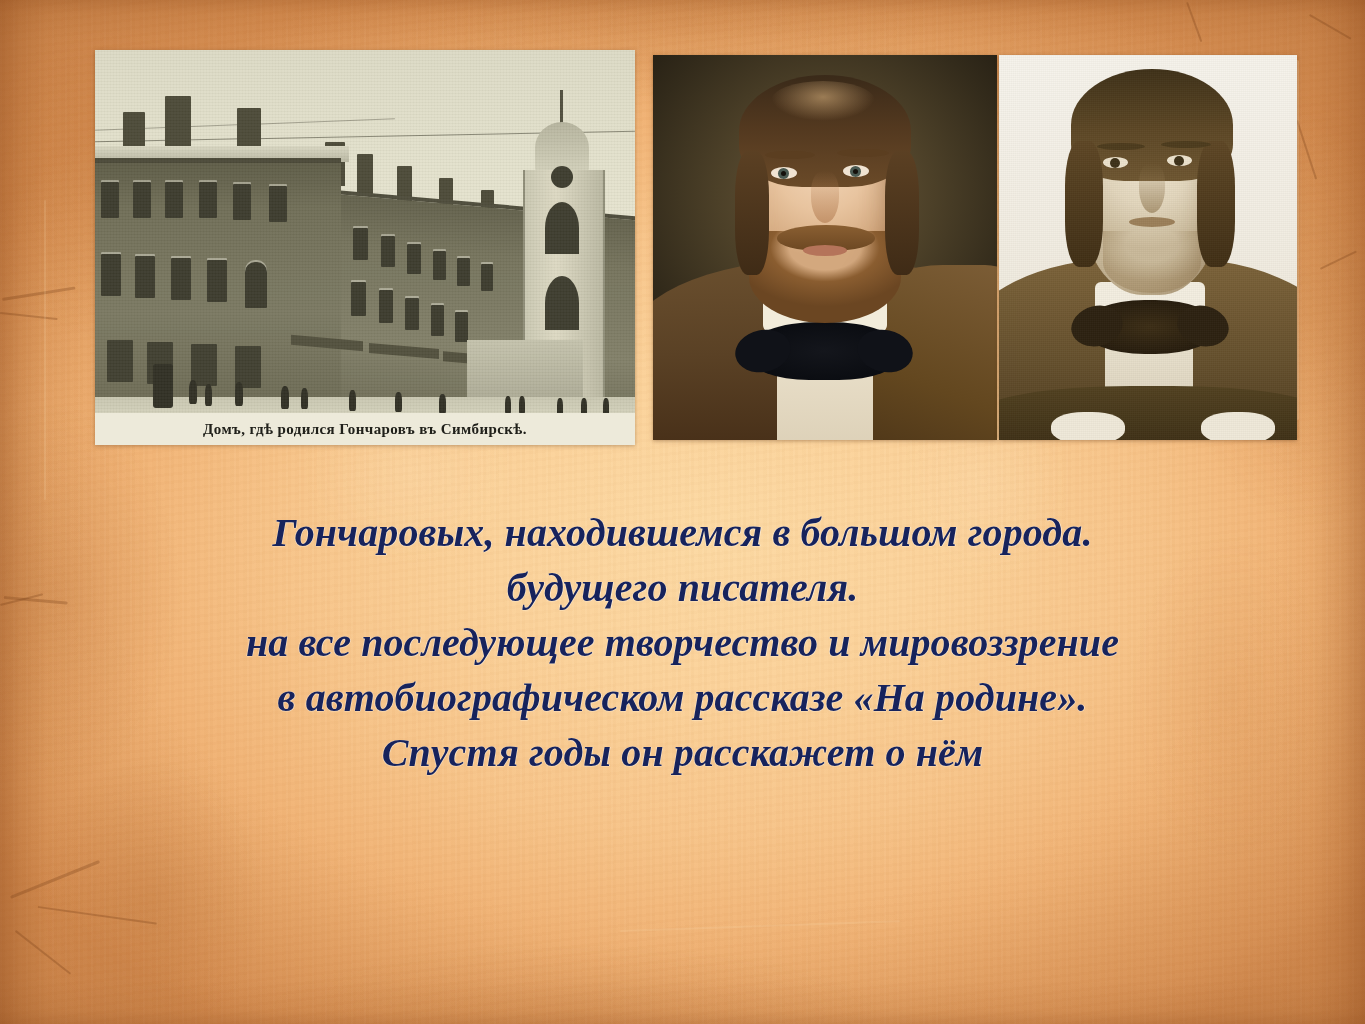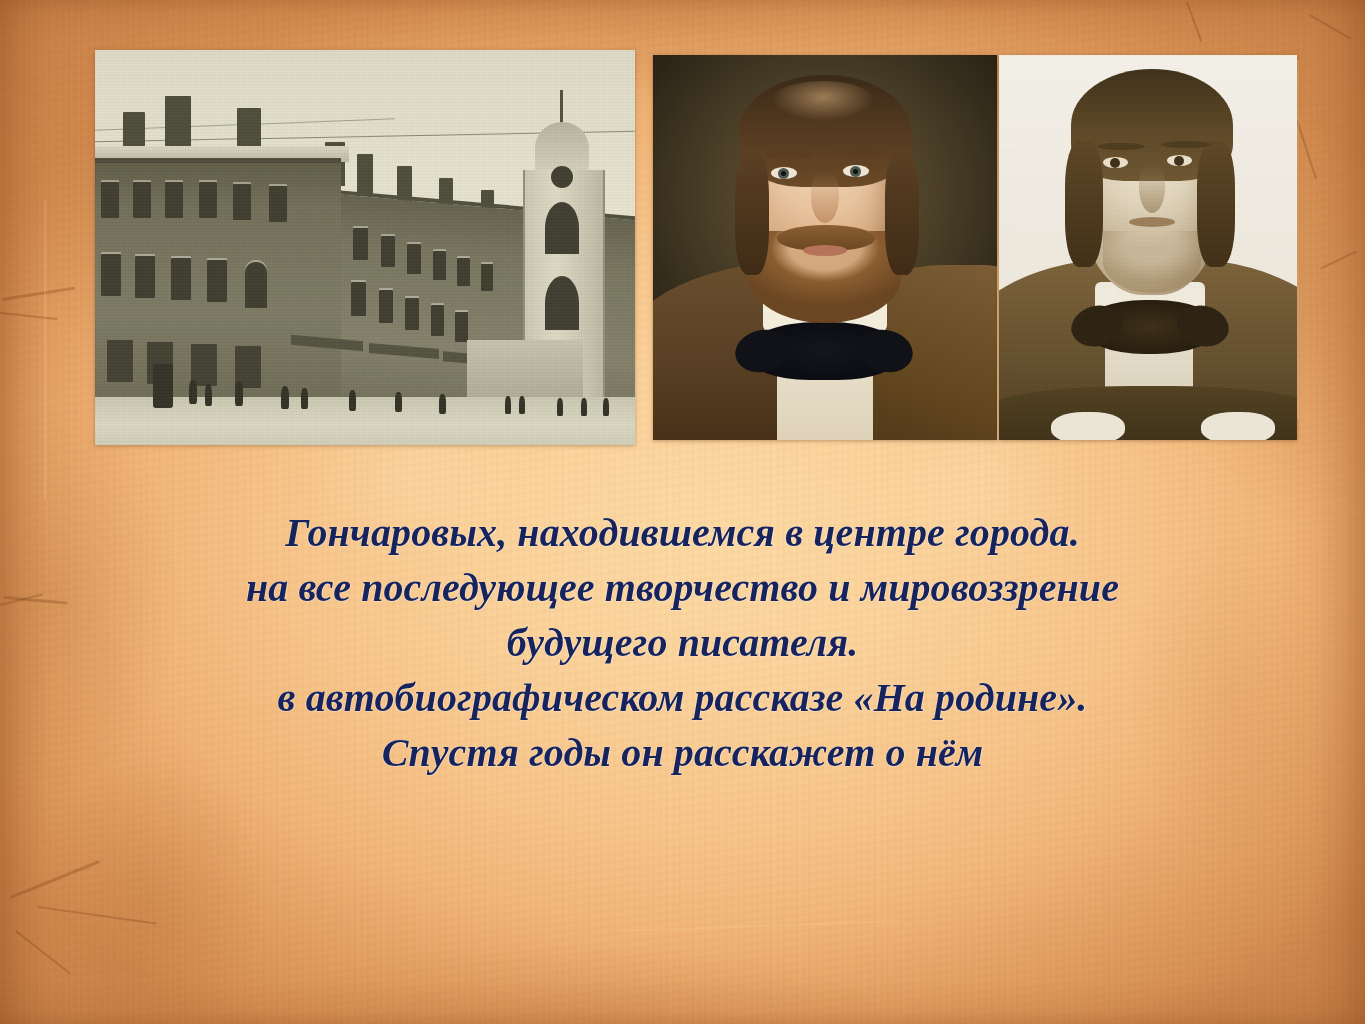--- a/index.html
+++ b/index.html
@@ -423,20 +423,21 @@
     <div class="person" style="left:410px;top:346px;width:6px;height:18px;"></div>
     <div class="person" style="left:424px;top:346px;width:6px;height:18px;"></div>
     <div class="person" style="left:462px;top:348px;width:6px;height:18px;"></div>
     <div class="person" style="left:486px;top:348px;width:6px;height:18px;"></div>
     <div class="person" style="left:508px;top:348px;width:6px;height:18px;"></div>
     <div class="person" style="left:58px;top:314px;width:20px;height:44px;border-radius:3px;"></div>
 
     <div class="house-grain"></div>
   </div>
 
+  <div id="house-caption">Домъ, гдѣ родился Гончаровъ въ Симбирскѣ.</div>
 
   <div class="photo" id="photo-portrait-painting">
     <div class="pp-bg"></div>
     <div class="pp-coat"></div>
     <div class="pp-coat-r"></div>
     <div class="pp-shirt"></div>
     <div class="pp-neck"></div>
     <div class="pp-collar"></div>
     <div class="pp-bow"></div>
     <div class="pp-face"></div>
@@ -480,20 +481,20 @@
       </div>
     <div class="sp-eye" style="left:168px;top:100px;">
         <i></i>
       </div>
     <div class="sp-nose"></div>
     <div class="sp-lip"></div>
     <div class="sp-grain"></div>
   </div>
 
   <div id="body-text">
-    <span class="tline">Гончаровых, находившемся в центре города.</span>
+    <span class="tline">Гончаровых, находившемся в большом города.</span>
+    <span class="tline">будущего писателя.</span>
     <span class="tline">на все последующее творчество  и  мировоззрение</span>
-    <span class="tline">будущего писателя.</span>
     <span class="tline">в автобиографическом  рассказе «На родине».</span>
     <span class="tline">Спустя годы  он  расскажет о нём</span>
   </div>
 
 </div>
 
 </body></html>

